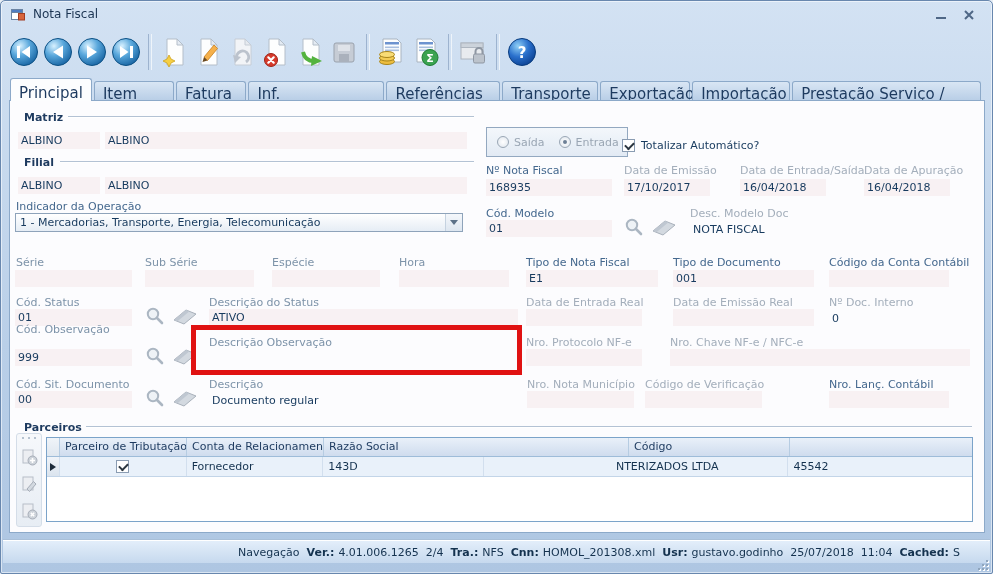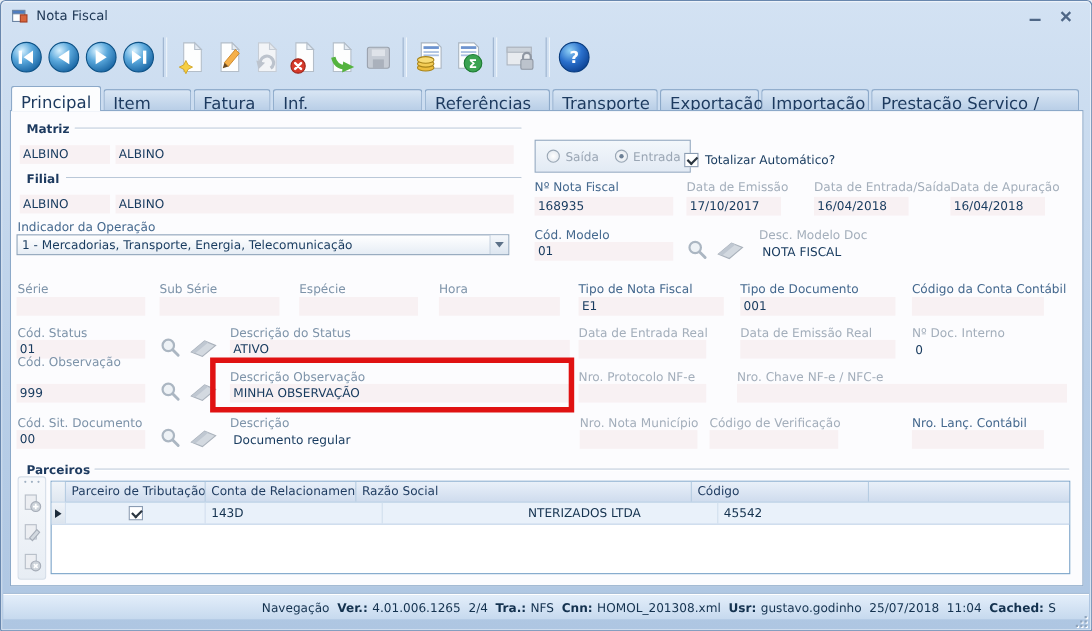--- a/index.html
+++ b/index.html
@@ -340,21 +340,20 @@
           <line x1="13" y1="12" x2="18" y2="17" stroke="#abb6c2" stroke-width="2.6" stroke-linecap="round"></line>
         </svg>
     </div>
     <div class="lookup" style="left:161px;top:245px;width:28px">
       <svg width="26" height="22" viewBox="0 0 26 22">
           <polygon points="2,14 14,4 24,8 12,18" fill="#d3d9e0" stroke="#a9b1bb"></polygon>
           <polygon points="2,14 14,4 17.5,5.2 5.5,15.2" fill="#bfc7d1"></polygon>
         </svg>
     </div>
     <div class="lbl lbl-m" style="left:199px;top:235px">Descrição Observação</div>
-    <div class="fld" style="left:199px;top:248px;width:309px">MINHA OBSERVAÇÃO</div>
     <div class="redbox" style="left:181px;top:224px;width:331px;height:50px"></div>
     <div class="lbl lbl-l" style="left:516px;top:235px">Nro. Protocolo NF-e</div>
     <div class="fld" style="left:516px;top:248px;width:116px"></div>
     <div class="lbl lbl-l" style="left:660px;top:235px">Nro. Chave NF-e / NFC-e</div>
     <div class="fld" style="left:660px;top:248px;width:300px"></div>
 
     <div class="lbl lbl-m" style="left:6px;top:277px">Cód. Sit. Documento</div>
     <div class="fld" style="left:5px;top:290px;width:117px">00</div>
     <div class="lookup" style="left:133px;top:287px">
       <svg width="22" height="22" viewBox="0 0 22 22">
@@ -416,20 +415,21 @@
         <div class="th" style="width:305px">Razão Social</div>
         <div class="th" style="width:161px">Código</div>
       </div>
       <div class="tdrow">
         <div class="td sel" style="width:13px">
             <span class="rowarrow"></span>
           </div>
         <div class="td center" style="width:127px">
             <span class="cb checked"></span>
           </div>
+        <div class="td" style="width:137px">Fornecedor</div>
         <div class="td" style="width:161px">143D</div>
         <div class="td" style="width:305px;padding-left:132px">NTERIZADOS LTDA</div>
         <div class="td" style="width:184px;border-right:none">45542</div>
       </div>
     </div>
   </div>
 
   <div class="statusbar">
     <span class="sb">Navegação</span>
     <span class="sb b">Ver.:</span>

